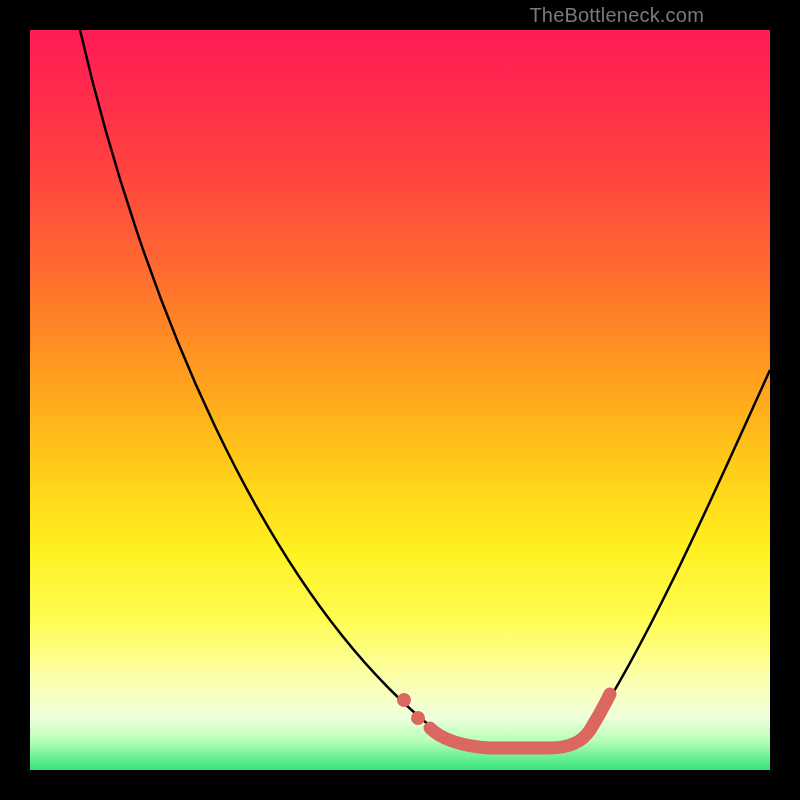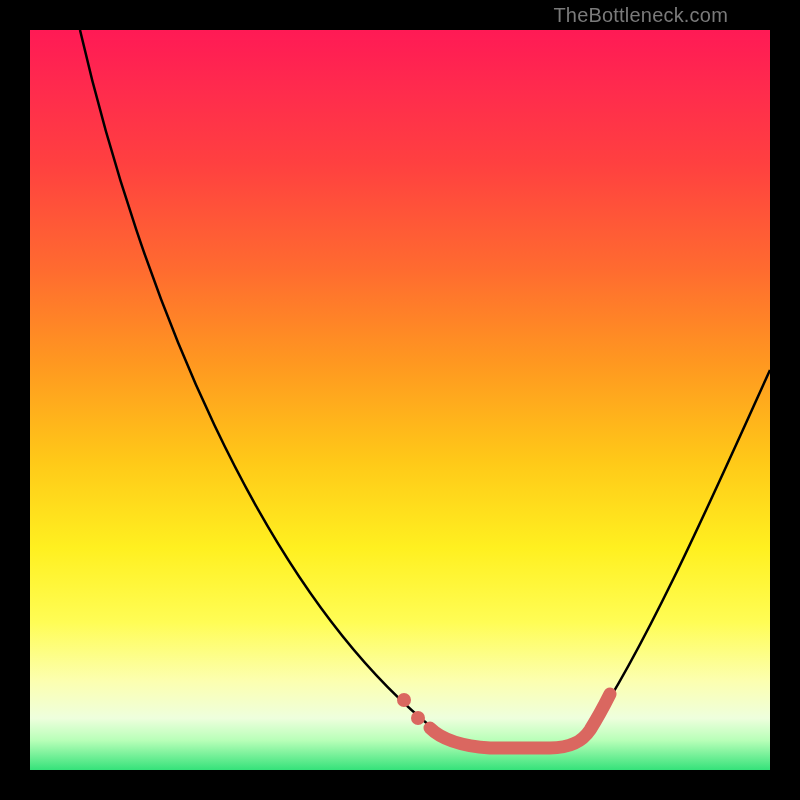--- a/index.html
+++ b/index.html
@@ -11,21 +11,20 @@
     overflow: hidden;
     font-family: Arial, Helvetica, sans-serif;
   }
   .frame {
     position: absolute;
     left: 0;
     top: 0;
     width: 716px;
     height: 800px;
     background: #000;
-    padding-left: 24px;
   }
   .plot-area {
     position: absolute;
     left: 30px;
     top: 30px;
     width: 740px;
     height: 740px;
     
     background: linear-gradient(
       to bottom,

